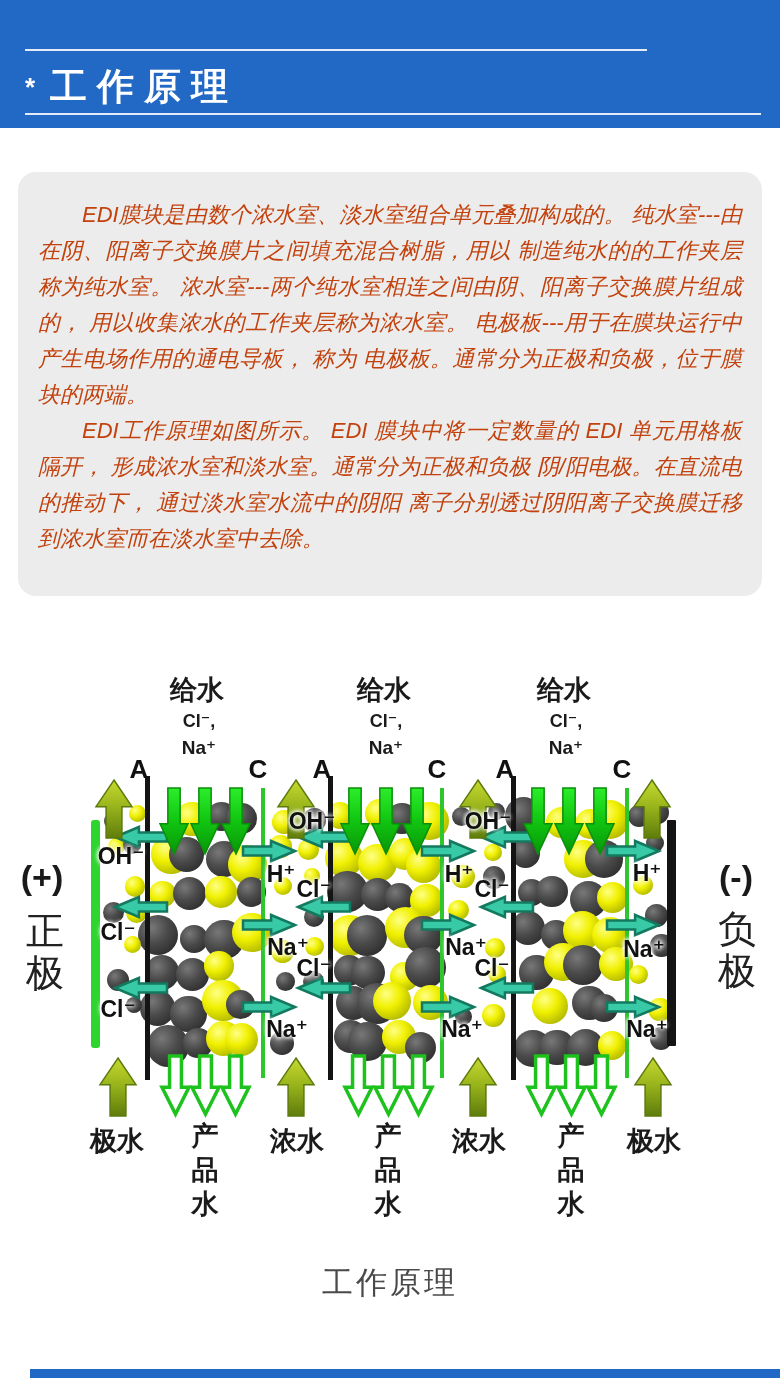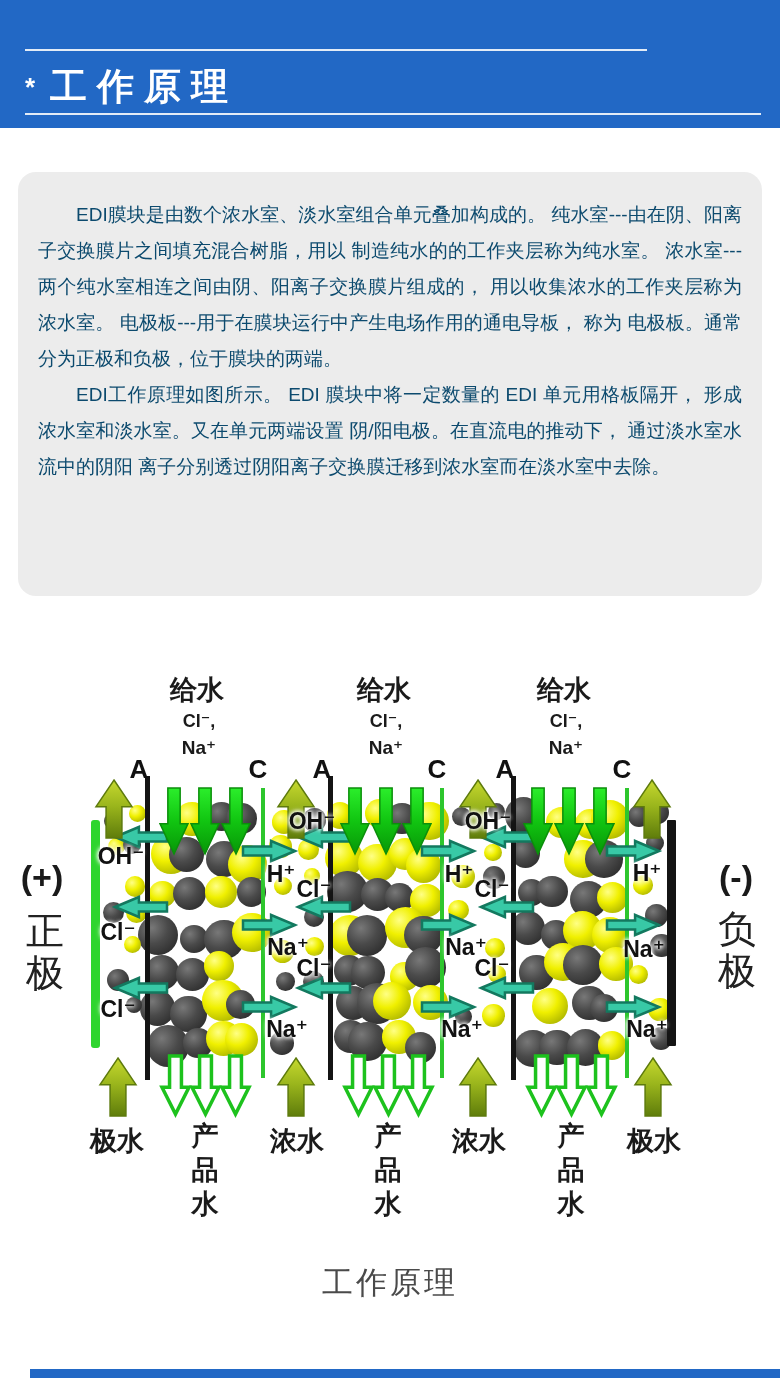--- a/index.html
+++ b/index.html
@@ -11,22 +11,22 @@
   .hline.top{left:25px;top:49px;width:622px;}
   .hline.bot{left:25px;top:113px;width:736px;}
   .star{position:absolute;left:25px;top:72px;color:#ffffff;font-size:26px;font-weight:bold;}
   .title{position:absolute;left:50px;top:62px;margin:0;color:#ffffff;font-size:37px;
          font-weight:bold;letter-spacing:10px;white-space:nowrap;}
   .prod{position:absolute;right:20px;top:52px;text-align:right;color:#ffffff;
         font-size:24px;line-height:26px;}
   
   .intro-card{position:absolute;left:18px;top:172px;width:744px;height:424px;background:#ececec;
               border-radius:18px;box-sizing:border-box;padding:25px 20px;overflow:hidden;}
-  .intro-card p{margin:0;text-indent:2em;font-size:19px;line-height:36px;color:#0c4a6e;
-                text-align:justify;}
+  .intro-card p{margin:0;text-indent:2em;font-size:22px;line-height:36px;color:#c2410c;
+                text-align:justify;font-style:italic;}
   
   #diagram{position:absolute;left:0;top:0;width:780px;height:1378px;}
   .ion{position:absolute;transform:translate(-50%,-50%);font-weight:bold;color:#111;
        font-size:23px;white-space:nowrap;z-index:4;
        text-shadow:0 0 4px #fff,0 0 4px #fff,0 0 6px #fff;}
   
   .caption{position:absolute;left:0;top:1262px;width:780px;text-align:center;color:#4a4a4a;
            font-size:31px;letter-spacing:3px;}
   .footer-bar{position:absolute;left:30px;top:1369px;width:750px;height:9px;background:#2268c5;}
 </style>
@@ -52,21 +52,21 @@
 
   <header class="banner">
     <div class="hline top"></div>
     <span class="star">*</span>
     <h1 class="title">工作原理</h1>
     <div class="hline bot"></div>
   </header>
 
   <section class="intro-card">
     <p>EDI膜块是由数个浓水室、淡水室组合单元叠加构成的。 纯水室---由在阴、阳离子交换膜片之间填充混合树脂，用以 制造纯水的的工作夹层称为纯水室。 浓水室---两个纯水室相连之间由阴、阳离子交换膜片组成的， 用以收集浓水的工作夹层称为浓水室。 电极板---用于在膜块运行中产生电场作用的通电导板， 称为 电极板。通常分为正极和负极，位于膜块的两端。</p>
-    <p>EDI工作原理如图所示。 EDI 膜块中将一定数量的 EDI 单元用格板隔开， 形成浓水室和淡水室。又在单元两端设置 阴/阳电极。在直流电的推动下， 通过淡水室水流中的阴阳 离子分别透过阴阳离子交换膜迁移到浓水室而在淡水室中去除。</p>
+    <p>EDI工作原理如图所示。 EDI 膜块中将一定数量的 EDI 单元用格板隔开， 形成浓水室和淡水室。通常分为正极和负极 阴/阳电极。在直流电的推动下， 通过淡水室水流中的阴阳 离子分别透过阴阳离子交换膜迁移到浓水室而在淡水室中去除。</p>
   </section>
 
   <div id="diagram">
       <div style="position: absolute; left: 197px; top: 690px; transform: translate(-50%, -50%); font-size: 27px; font-weight: bold; color: rgb(26, 26, 26); white-space: nowrap; z-index: 4;">给水</div>
       <div style="position: absolute; left: 199px; top: 721px; transform: translate(-50%, -50%); font-size: 18px; font-weight: bold; color: rgb(26, 26, 26); white-space: nowrap; z-index: 4;">Cl⁻,</div>
       <div style="position: absolute; left: 199px; top: 747px; transform: translate(-50%, -50%); font-size: 19px; font-weight: bold; color: rgb(26, 26, 26); white-space: nowrap; z-index: 4;">Na⁺</div>
       <div style="position: absolute; left: 384px; top: 690px; transform: translate(-50%, -50%); font-size: 27px; font-weight: bold; color: rgb(26, 26, 26); white-space: nowrap; z-index: 4;">给水</div>
       <div style="position: absolute; left: 386px; top: 721px; transform: translate(-50%, -50%); font-size: 18px; font-weight: bold; color: rgb(26, 26, 26); white-space: nowrap; z-index: 4;">Cl⁻,</div>
       <div style="position: absolute; left: 386px; top: 747px; transform: translate(-50%, -50%); font-size: 19px; font-weight: bold; color: rgb(26, 26, 26); white-space: nowrap; z-index: 4;">Na⁺</div>
       <div style="position: absolute; left: 564px; top: 690px; transform: translate(-50%, -50%); font-size: 27px; font-weight: bold; color: rgb(26, 26, 26); white-space: nowrap; z-index: 4;">给水</div>

